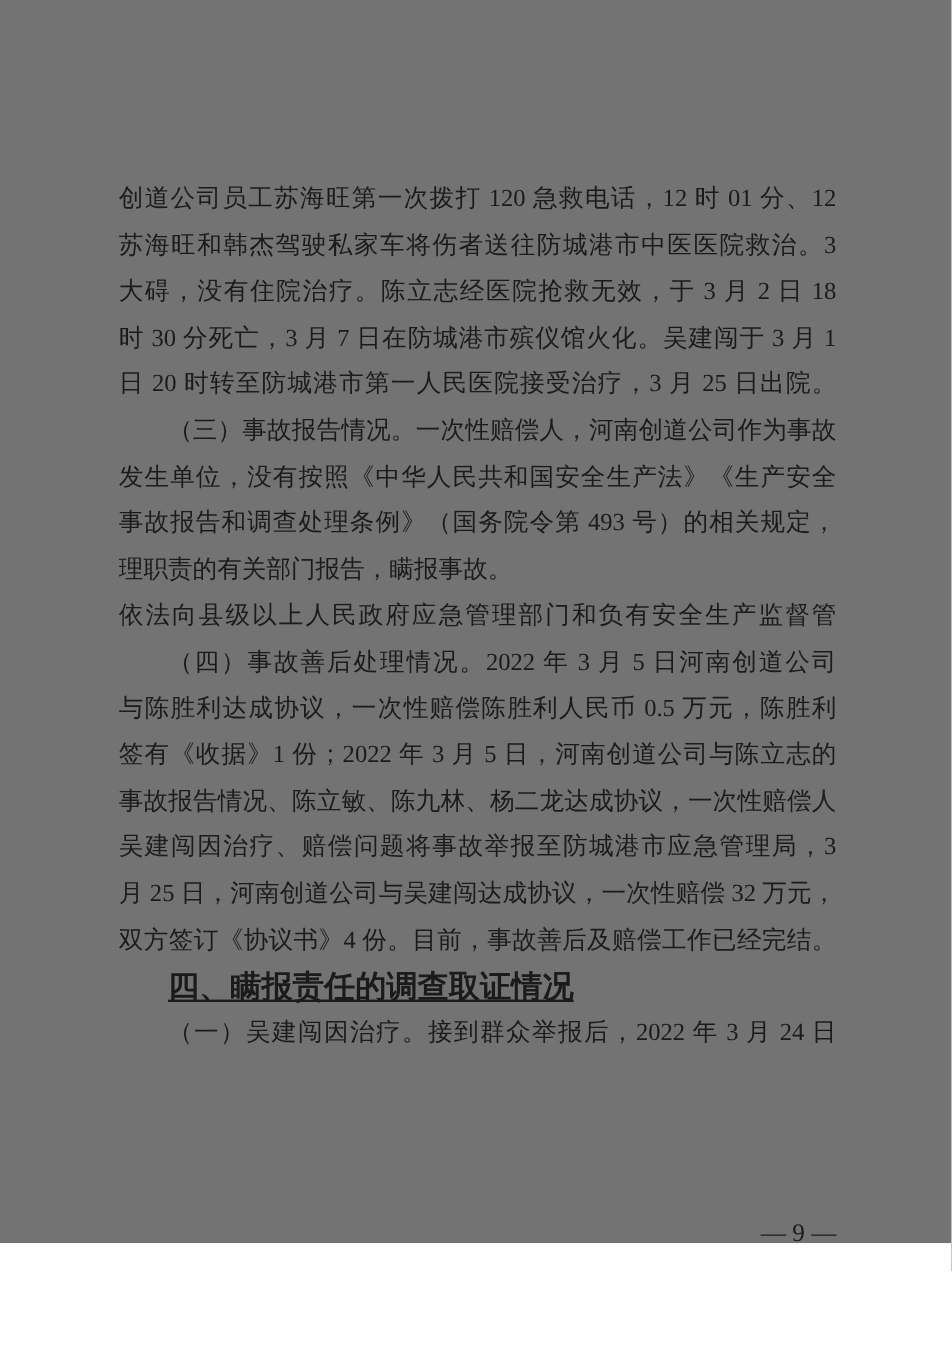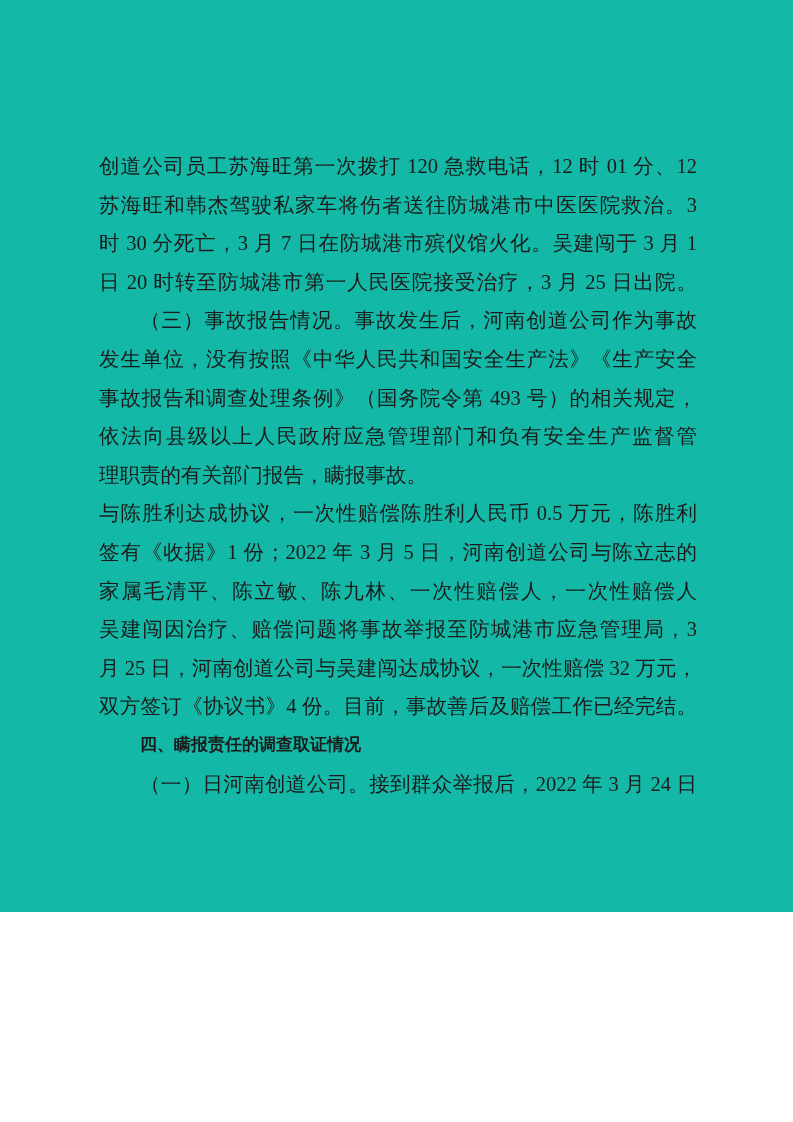--- a/index.html
+++ b/index.html
@@ -1,20 +1,20 @@
 <!DOCTYPE html>
 <html><head>
 <meta charset="utf-8">
 <style>
   html, body { margin: 0; padding: 0; background: #ffffff; }
   .page {
     position: relative;
     width: 793px;
-    height: 912px;
-    background: #14b8a6;
+    height: 1036px;
+    background: #737373;
     overflow: hidden;
     font-family: "Liberation Serif", "DejaVu Serif", serif;
     color: #1b1b1b;
   }
   .content {
     position: absolute;
     left: 99px;
     top: 147px;
     width: 598px;
   }
@@ -26,60 +26,65 @@
     overflow: hidden;
     white-space: normal;
   }
   .line.fill { text-align-last: justify; }
   .line.end  { text-align-last: auto; }
   .line.indent { text-indent: 41px; }
   .lead { font-weight: 400; }
   .line.heading {
     font-family: "Liberation Sans", "DejaVu Sans", sans-serif;
     font-weight: 700;
-    font-size: 17px;
+    font-size: 26px;
+    text-decoration: underline;
   }
   .footer {
     position: absolute;
     top: 1013px;
     right: 96px;
     font-size: 21px;
     line-height: 28px;
     text-align: right;
     color: #1b1b1b;
   }
 </style>
 </head>
 <body>
 
 <div class="page">
   <div class="content">
 
     <div class="line fill">创道公司员工苏海旺第一次拨打 120 急救电话，12 时 01 分、12</div>
     <div class="line fill">苏海旺和韩杰驾驶私家车将伤者送往防城港市中医医院救治。3</div>
+    <div class="line fill">大碍，没有住院治疗。陈立志经医院抢救无效，于 3 月 2 日 18</div>
     <div class="line fill">时 30 分死亡，3 月 7 日在防城港市殡仪馆火化。吴建闯于 3 月 1</div>
     <div class="line fill">日 20 时转至防城港市第一人民医院接受治疗，3 月 25 日出院。</div>
 
     <div class="line fill indent">
-      <span class="lead">（三）事故报告情况。</span><span>事故发生后，河南创道公司作为事故</span>
+      <span class="lead">（三）事故报告情况。</span><span>一次性赔偿人，河南创道公司作为事故</span>
     </div>
     <div class="line fill">发生单位，没有按照《中华人民共和国安全生产法》《生产安全</div>
     <div class="line fill">事故报告和调查处理条例》（国务院令第 493 号）的相关规定，</div>
+    <div class="line end">理职责的有关部门报告，瞒报事故。</div>
     <div class="line fill">依法向县级以上人民政府应急管理部门和负有安全生产监督管</div>
-    <div class="line end">理职责的有关部门报告，瞒报事故。</div>
 
+    <div class="line fill indent">
+      <span class="lead">（四）事故善后处理情况。</span><span>2022 年 3 月 5 日河南创道公司</span>
+    </div>
     <div class="line fill">与陈胜利达成协议，一次性赔偿陈胜利人民币 0.5 万元，陈胜利</div>
     <div class="line fill">签有《收据》1 份；2022 年 3 月 5 日，河南创道公司与陈立志的</div>
-    <div class="line fill">家属毛清平、陈立敏、陈九林、一次性赔偿人，一次性赔偿人</div>
+    <div class="line fill">事故报告情况、陈立敏、陈九林、杨二龙达成协议，一次性赔偿人</div>
     <div class="line fill">吴建闯因治疗、赔偿问题将事故举报至防城港市应急管理局，3</div>
     <div class="line fill">月 25 日，河南创道公司与吴建闯达成协议，一次性赔偿 32 万元，</div>
     <div class="line fill">双方签订《协议书》4 份。目前，事故善后及赔偿工作已经完结。</div>
 
     <div class="line end indent heading">四、瞒报责任的调查取证情况</div>
 
     <div class="line fill indent">
-      <span class="lead">（一）日河南创道公司。</span><span>接到群众举报后，2022 年 3 月 24 日</span>
+      <span class="lead">（一）吴建闯因治疗。</span><span>接到群众举报后，2022 年 3 月 24 日</span>
     </div>
 
   </div>
 
   <div class="footer">— 9 —</div>
 </div>
 
 </body></html>

